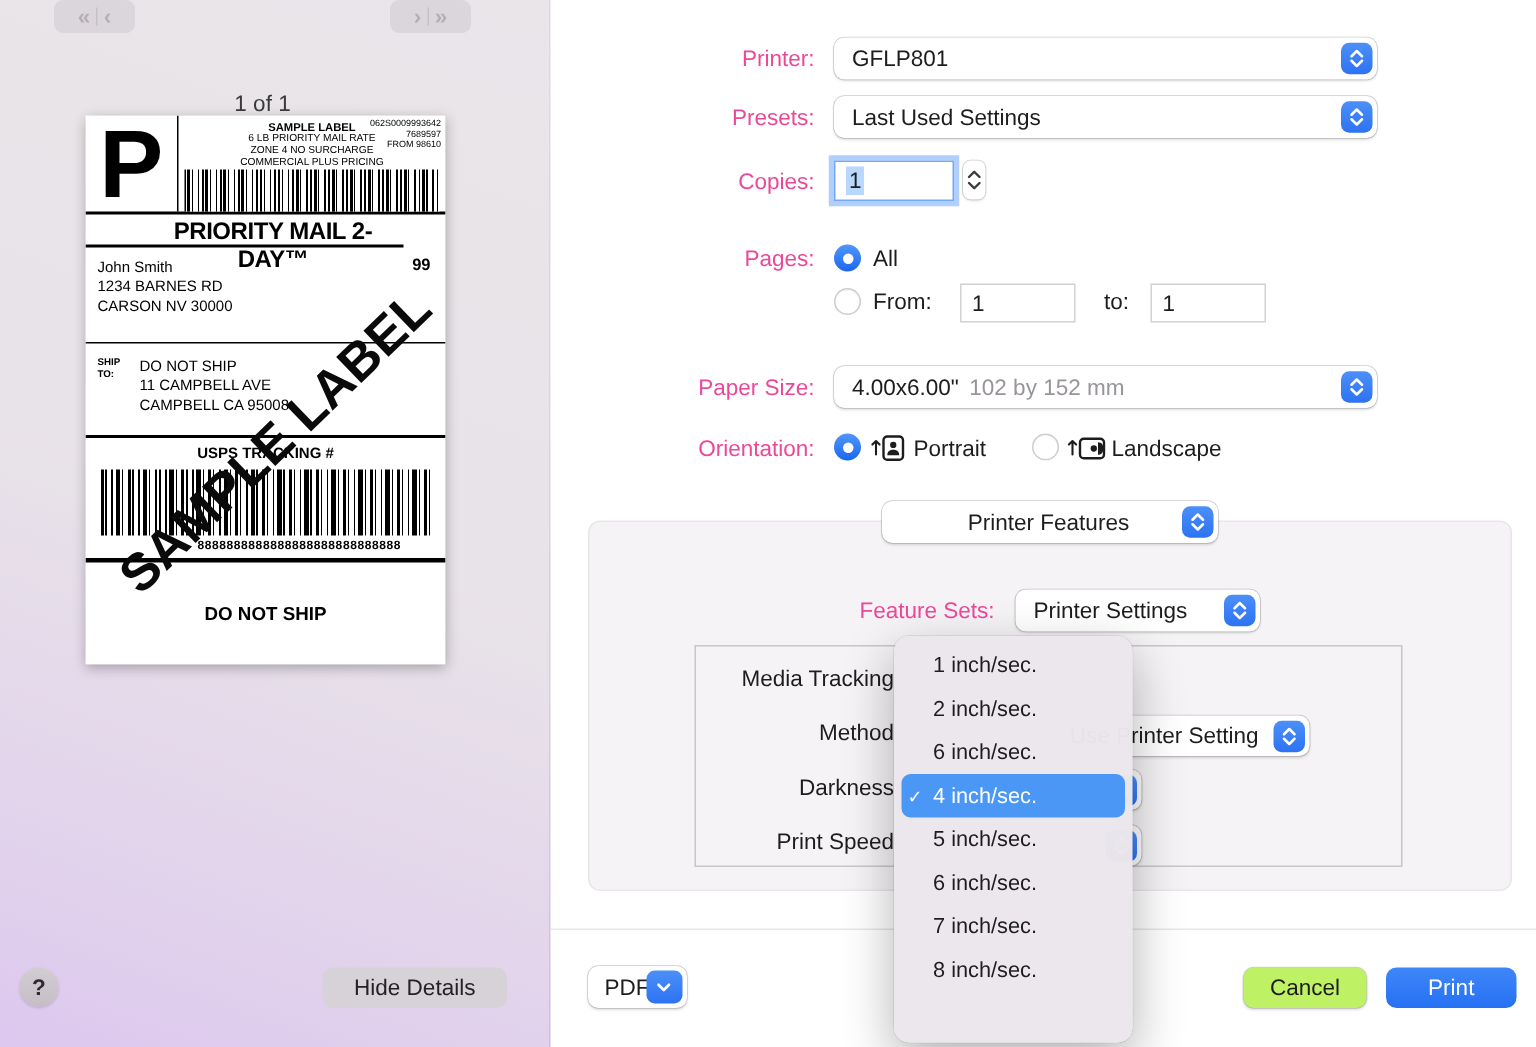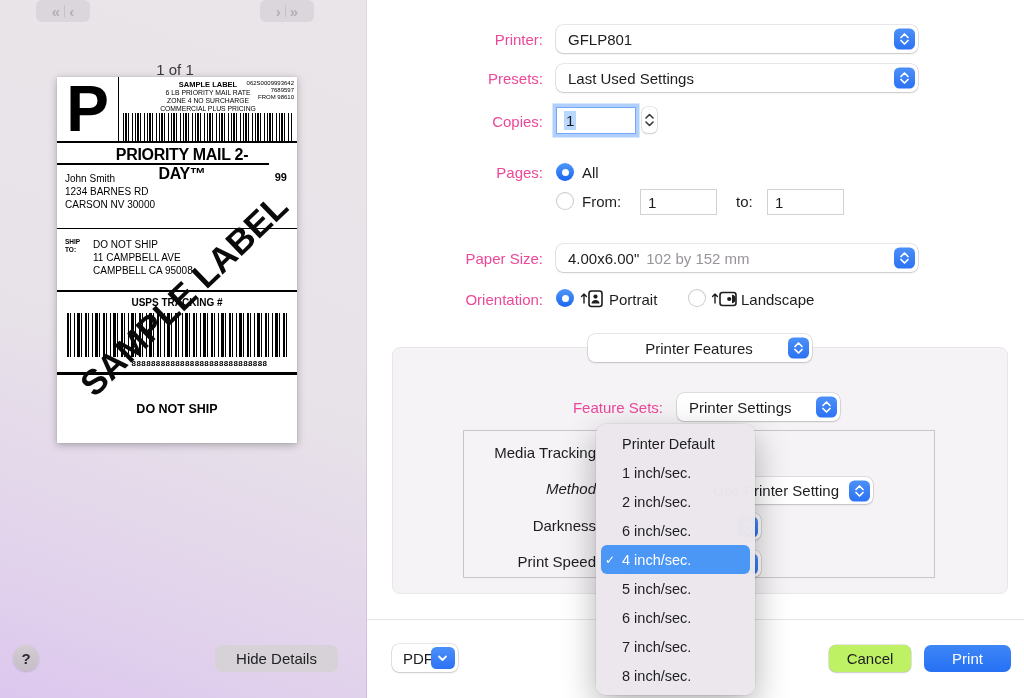--- a/index.html
+++ b/index.html
@@ -256,21 +256,21 @@
     <span>Printer Settings</span>
     <span class="chevbox">
       <svg width="11" height="13" viewBox="0 0 11 13">
           <path d="M2 5 L5.5 1.5 L9 5 M2 8 L5.5 11.5 L9 8" stroke="#fff" stroke-width="1.7" fill="none" stroke-linecap="round" stroke-linejoin="round"></path>
         </svg>
     </span>
   </div>
 
   <div class="inner-box"></div>
   <div class="rowlabel" style="top:444px;">Media Tracking</div>
-  <div class="rowlabel" style="top:480px;font-style:italic;">Method</div>
+  <div class="rowlabel" style="top:480px;">Method</div>
   <div class="rowlabel" style="top:517px;">Darkness</div>
   <div class="rowlabel" style="top:553px;">Print Speed</div>
 
   <div class="popup" style="left:627px; top:477px; width:246px; height:27px;">
     <span style="position:absolute; right:34px;">Use Printer Setting</span>
     <span class="chevbox">
       <svg width="11" height="13" viewBox="0 0 11 13">
           <path d="M2 5 L5.5 1.5 L9 5 M2 8 L5.5 11.5 L9 8" stroke="#fff" stroke-width="1.7" fill="none" stroke-linecap="round" stroke-linejoin="round"></path>
         </svg>
     </span>
@@ -285,24 +285,20 @@
   </div>
   <div class="popup" style="left:627px; top:550px; width:134px; height:27px;">
     <span class="chevbox">
       <svg width="11" height="13" viewBox="0 0 11 13">
           <path d="M2 5 L5.5 1.5 L9 5 M2 8 L5.5 11.5 L9 8" stroke="#fff" stroke-width="1.7" fill="none" stroke-linecap="round" stroke-linejoin="round"></path>
         </svg>
     </span>
   </div>
 
   <div class="menu">
-    <div class="mi">
-        <span class="chk"></span>
-        <span>Printer Default</span>
-      </div>
     <div class="mi">
         <span class="chk"></span>
         <span>1 inch/sec.</span>
       </div>
     <div class="mi">
         <span class="chk"></span>
         <span>2 inch/sec.</span>
       </div>
     <div class="mi">
         <span class="chk"></span>

